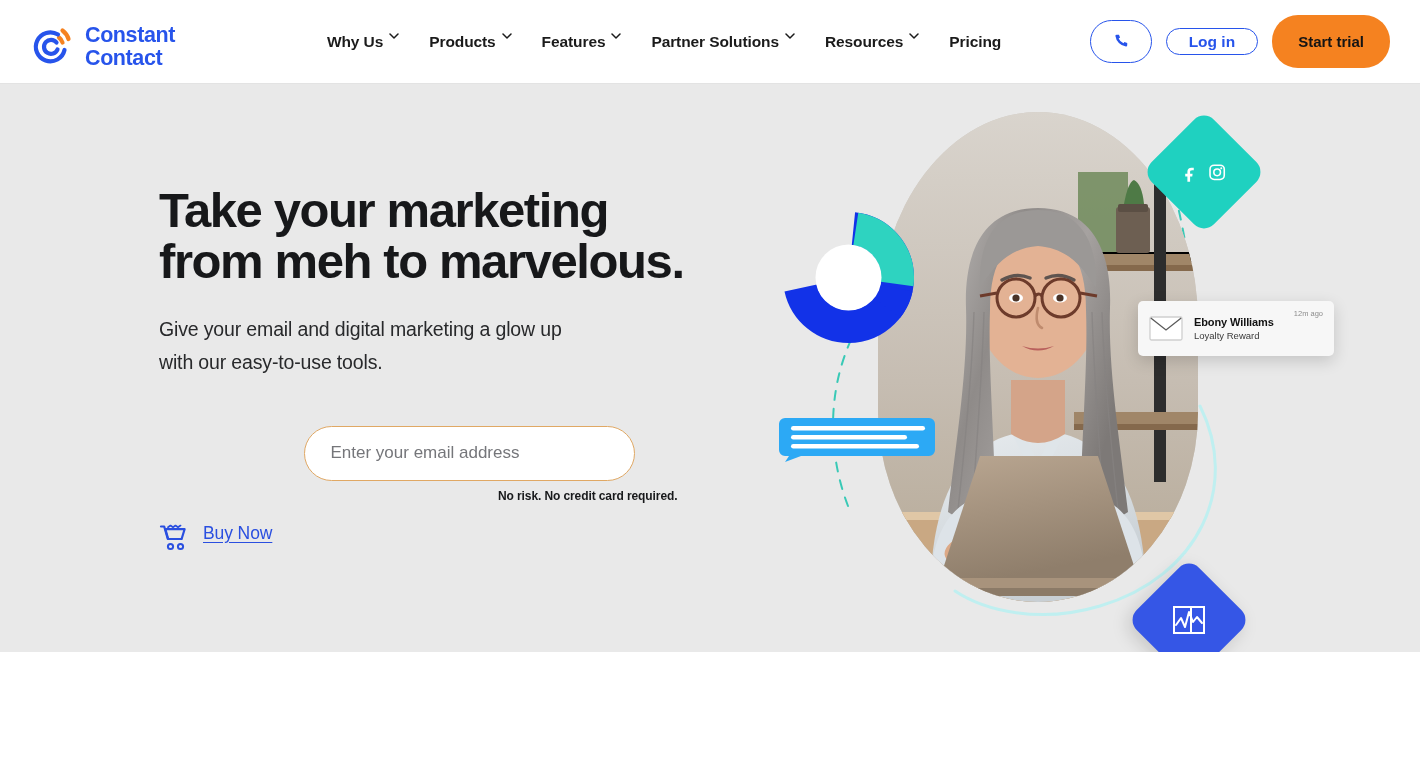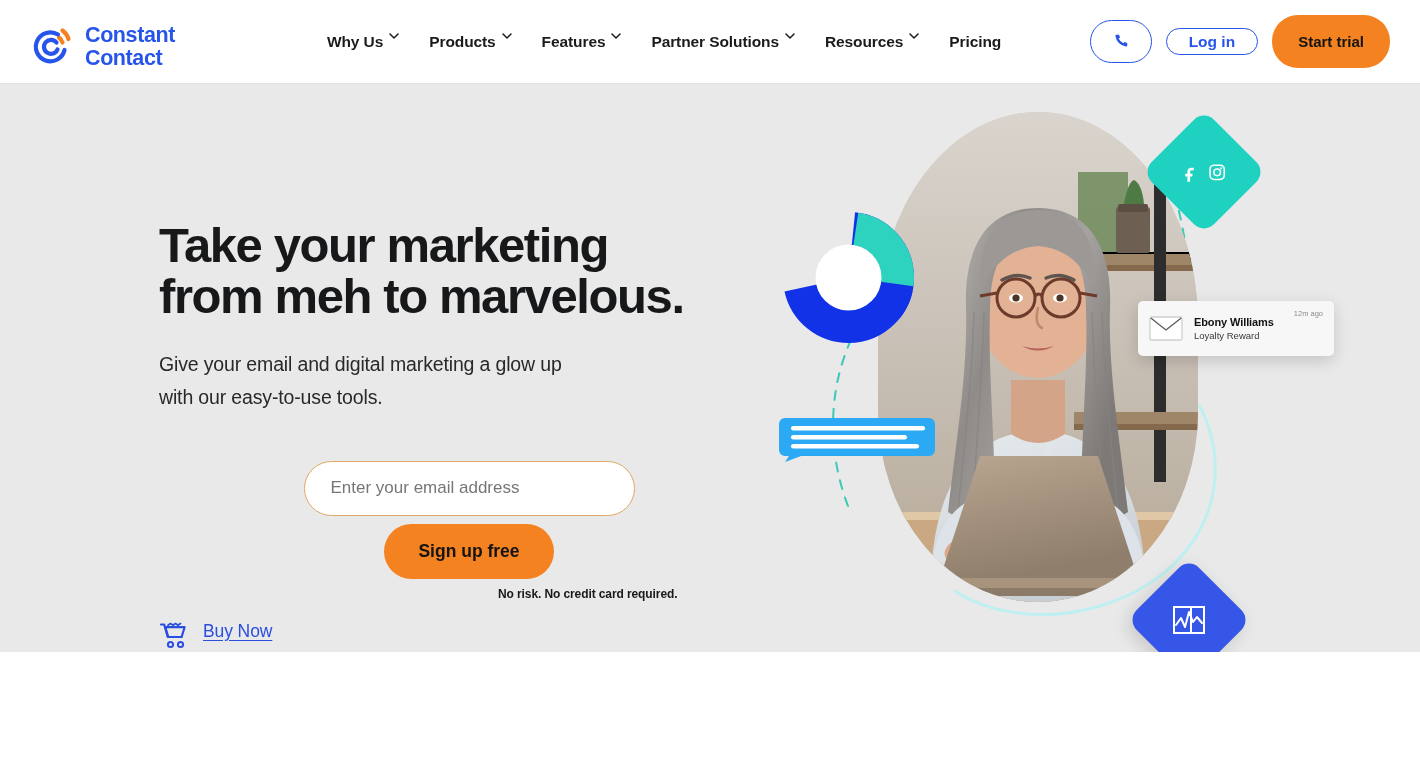--- a/index.html
+++ b/index.html
@@ -120,21 +120,20 @@
     background: #e9e9e9;
     overflow: hidden;
   }
 
   .hero-copy {
     position: absolute;
     left: 159px;
     top: 101px;
     width: 620px;
     z-index: 5;
-    margin-top: 35px;
   }
   .hero-title {
     font-size: 49px;
     line-height: 1.04;
     font-weight: 700;
     letter-spacing: -1.4px;
     color: #17181a;
     white-space: pre-line;
   }
   .hero-sub {
@@ -338,21 +337,20 @@
   <section class="hero">
 
     <div class="hero-copy">
       <h1 class="hero-title">Take your marketing
 from meh to marvelous.</h1>
       <p class="hero-sub">Give your email and digital marketing a glow up
 with our easy-to-use tools.</p>
 
       <div class="signup-row">
         <input class="email-input" type="email" placeholder="Enter your email address" style="">
-        <button class="btn-signup">Sign up free</button>
       </div>
 
       <div class="norisk">No risk. No credit card required.</div>
 
       <div class="buynow-row">
         <svg width="30" height="28" viewBox="0 0 30 28">
           <path d="M2 3.5h3.2l3.6 12.5h13.6" stroke="#2a4fe0" stroke-width="2.2" fill="none" stroke-linecap="round" stroke-linejoin="round"></path>
           <path d="M6.4 6.2h19.2l-3 9.8H9.2z" stroke="#2a4fe0" stroke-width="2.2" fill="none" stroke-linejoin="round"></path>
           <path d="M9 4.2l2.5-1.6 2.5 1.6 2.5-1.6 2.5 1.6 2.5-1.6" stroke="#2a4fe0" stroke-width="1.8" fill="none" stroke-linecap="round" stroke-linejoin="round"></path>
           <circle cx="11.5" cy="23.5" r="2.6" stroke="#2a4fe0" stroke-width="2" fill="none"></circle>

